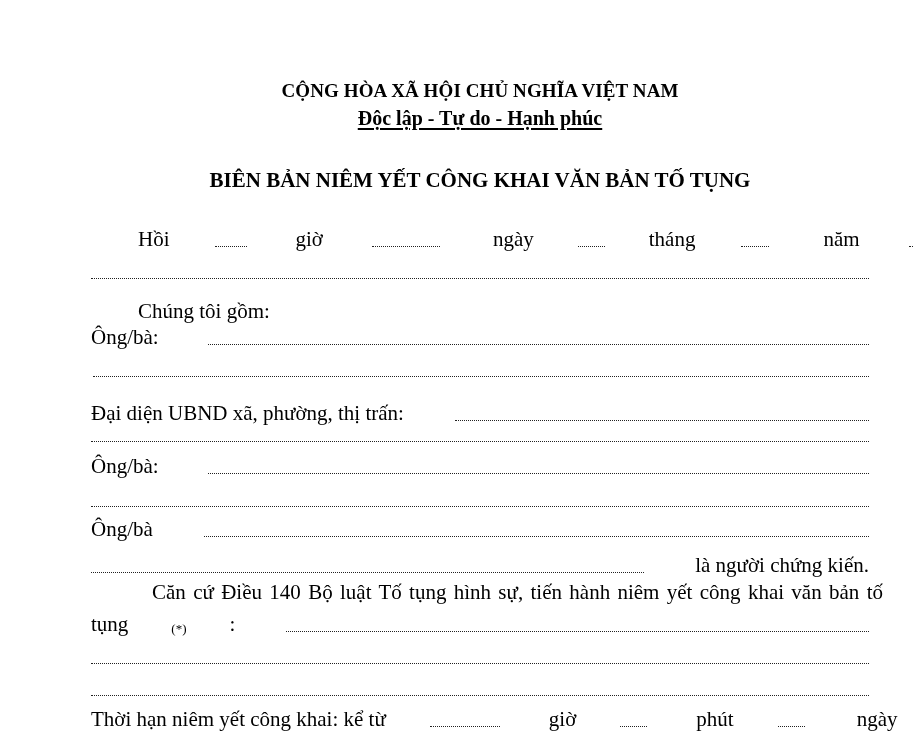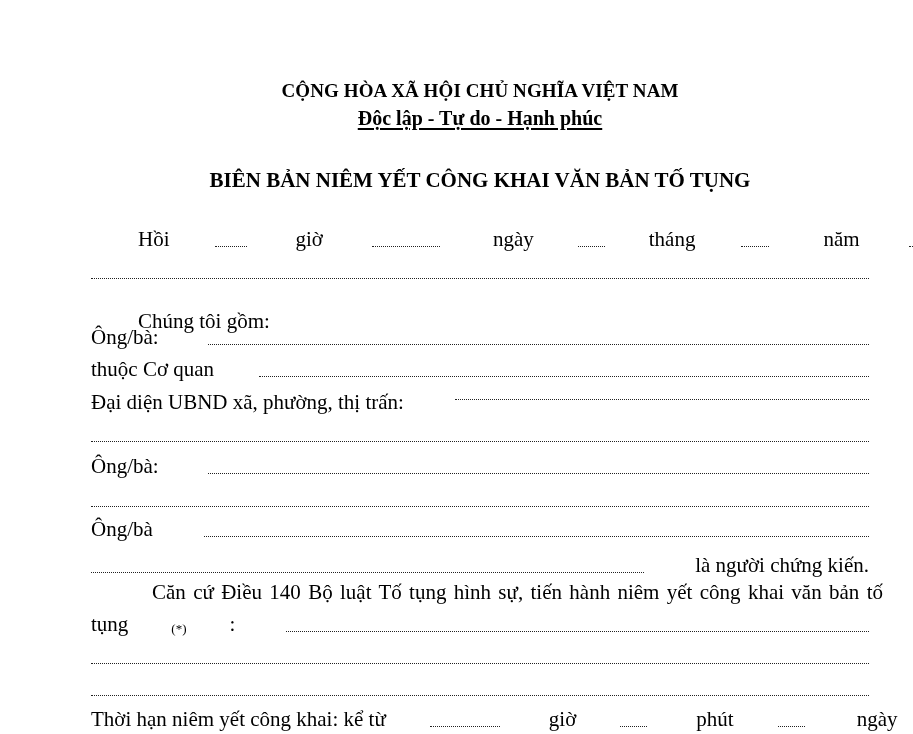--- a/index.html
+++ b/index.html
@@ -48,32 +48,31 @@
     <span class="dots fixed" style="width:28px;margin-left:3px;"></span>
     <span style="margin-left:11px;">năm</span>
     <span class="dots fixed" style="width:58px;margin-left:6px;"></span>
     <span style="margin-left:1px;">tại</span>
     <span class="fill"></span>
   </div>
   <div class="line" style="top:258px;">
     <span class="fill" style="margin-left:0;"></span>
   </div>
 
-  <div class="line" style="top:308px;">
+  <div class="line" style="top:298px;">
     <span class="indent">Chúng tôi gồm:</span>
   </div>
   <div class="line" style="top:324px;">
     <span>Ông/bà:</span>
     <span class="fill" style="margin-left:6px;"></span>
   </div>
   <div class="line" style="top:356px;">
-    <span>thuộc Cơ quan</span>
     <span class="fill" style="margin-left:2px;"></span>
   </div>
-  <div class="line" style="top:389px;align-items:center;">
+  <div class="line" style="top:400px;">
     <span>Đại diện UBND xã, phường, thị trấn:</span>
     <span class="fill" style="margin-left:8px;"></span>
   </div>
   <div class="line" style="top:421px;">
     <span class="fill" style="margin-left:0;"></span>
   </div>
   <div class="line" style="top:453px;">
     <span>Ông/bà:</span>
     <span class="fill" style="margin-left:6px;"></span>
   </div>

